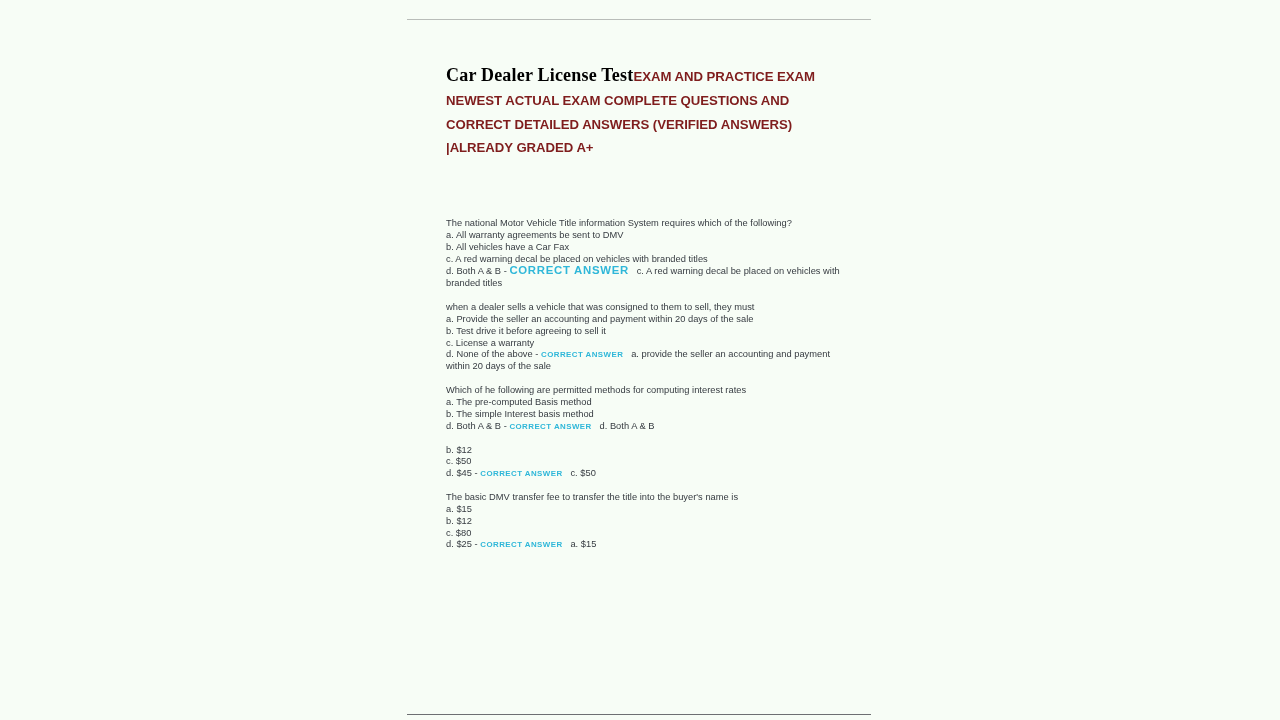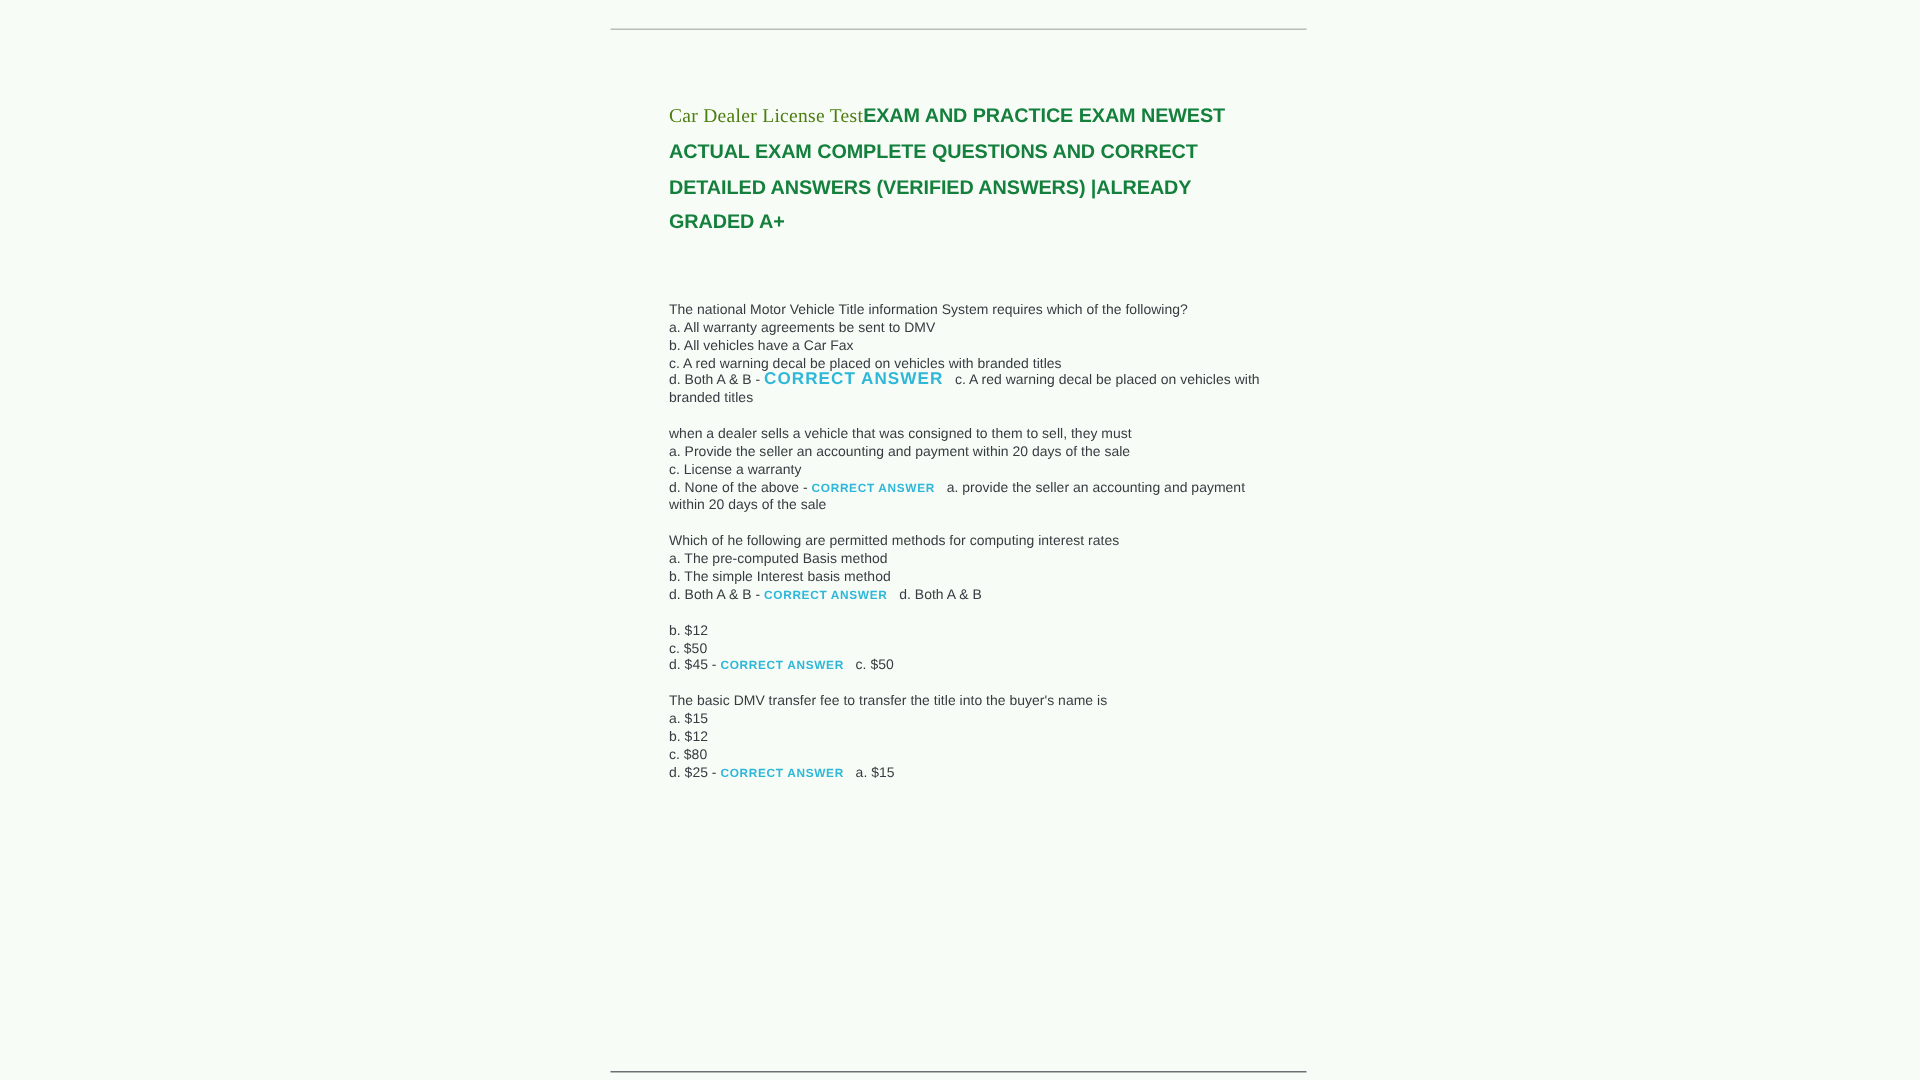--- a/index.html
+++ b/index.html
@@ -51,38 +51,38 @@
   
   .doc-title {
     margin: 0;
     padding: 0;
     line-height: 17.8px;
     font-weight: bold;
     letter-spacing: 0.1px;
   }
   .title-serif {
     font-family: "Liberation Serif", serif;
-    font-weight: normal;
-    font-size: 13px;
-    color: #4d7c0f;
+    font-weight: bold;
+    font-size: 18px;
+    color: #000000;
     letter-spacing: 0.2px;
   }
   .title-sans {
     font-family: "Liberation Sans", sans-serif;
     font-weight: bold;
     font-size: 13.2px;
-    color: #15803d;
+    color: #7f1d1d;
     letter-spacing: -0.05px;
   }
 
   
   .qa-list {
     position: absolute;
     left: 446px;
-    top: 201px;
+    top: 218px;
     width: 402px;
   }
   .qa-block {
     margin: 0 0 12px 0;
     font-size: 9.3px;
     line-height: 11.85px;
     color: #363b41;
     letter-spacing: 0.02px;
   }
   .qa-block:last-child {
@@ -132,20 +132,21 @@
       <div class="qa-block">
         <span class="qa-line">The national Motor Vehicle Title information System requires which of the following?</span>
         <span class="qa-line">a. All warranty agreements be sent to DMV</span>
         <span class="qa-line">b. All vehicles have a Car Fax</span>
         <span class="qa-line">c. A red warning decal be placed on vehicles with branded titles</span>
         <span class="qa-answer-line"><span>d. Both A &amp; B</span><span class="sep"> - </span><span class="marker marker-lg">CORRECT  ANSWER</span><span class="resolved">&nbsp;&nbsp; c. A red warning decal be placed on vehicles with branded titles</span></span>
       </div>
       <div class="qa-block">
         <span class="qa-line">when a dealer sells a vehicle that was consigned to them to sell, they must</span>
         <span class="qa-line">a. Provide the seller an accounting and payment within 20 days of the sale</span>
+        <span class="qa-line">b. Test drive it before agreeing to sell it</span>
         <span class="qa-line">c. License a warranty</span>
         <span class="qa-answer-line"><span>d. None of the above</span><span class="sep"> - </span><span class="marker marker-sm">CORRECT  ANSWER</span><span class="resolved">&nbsp;&nbsp; a. provide the seller an accounting and payment within 20 days of the sale</span></span>
       </div>
       <div class="qa-block">
         <span class="qa-line">Which of he following are permitted methods for computing interest rates</span>
         <span class="qa-line">a. The pre-computed Basis method</span>
         <span class="qa-line">b. The simple Interest basis method</span>
         <span class="qa-answer-line"><span>d. Both A &amp; B</span><span class="sep"> - </span><span class="marker marker-sm">CORRECT  ANSWER</span><span class="resolved">&nbsp;&nbsp; d. Both A &amp; B</span></span>
       </div>
       <div class="qa-block">

